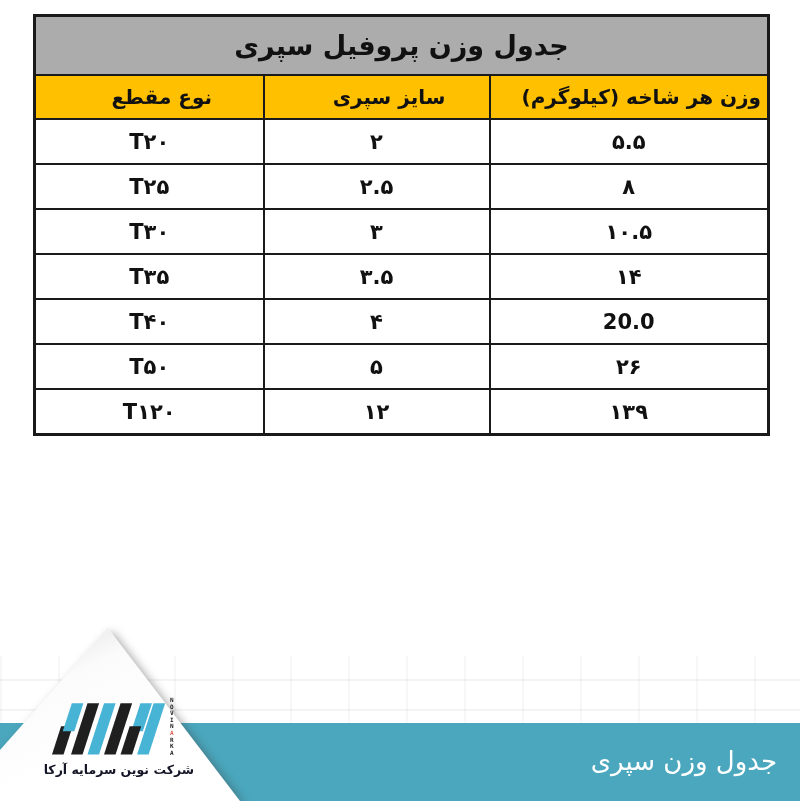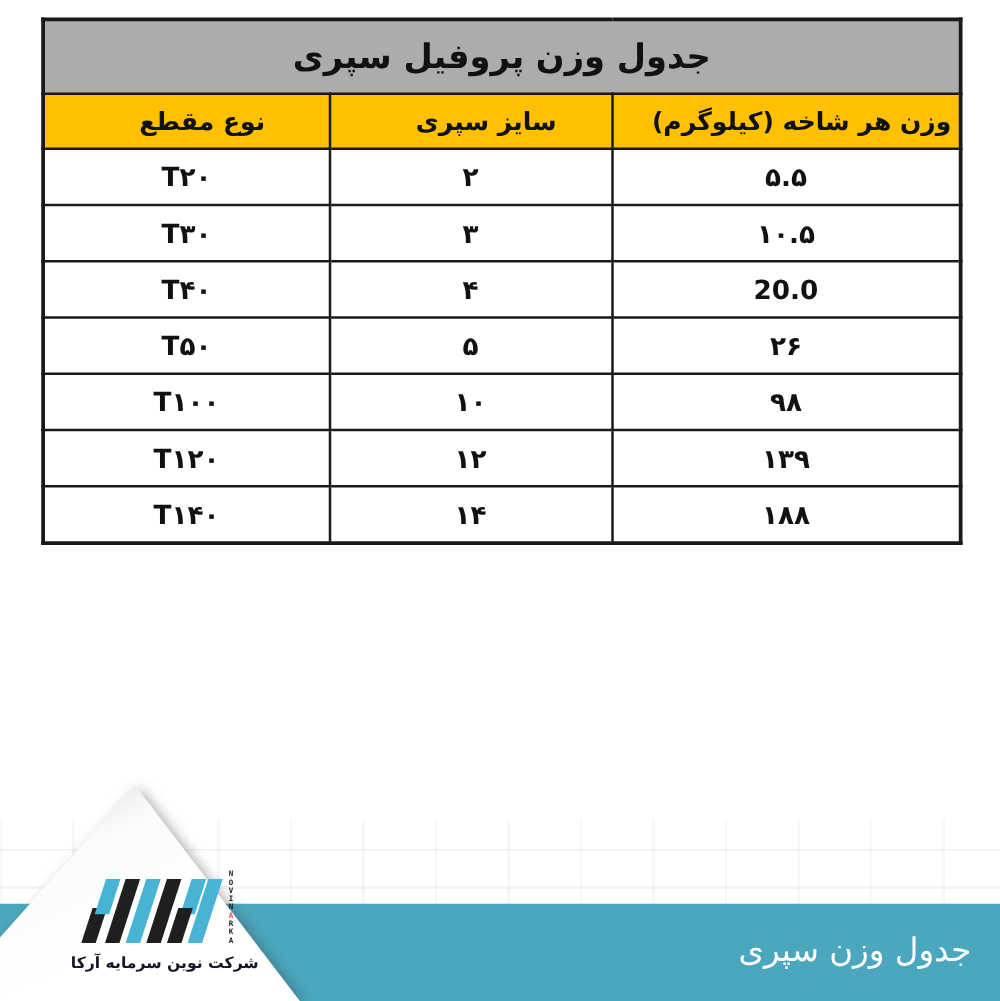--- a/index.html
+++ b/index.html
@@ -82,21 +82,21 @@
     z-index: 5;
   }
   .fold {
     width: 100%; height: 100%;
     clip-path: polygon(108px 0, 240px 173px, 0 173px, 0 122px);
     background: linear-gradient(155deg, #b9b9b9 0%, #e6e6e6 10%, #fbfbfb 28%, #ffffff 60%);
   }
 
   
   .brand {
-    position: absolute; left: 57px; top: 694px; width: 150px; height: 94px;
+    position: absolute; left: 44px; top: 694px; width: 150px; height: 94px;
     z-index: 6;
   }
   .logo-mark { position: absolute; left: 8px; top: 2px; }
   .lg-t { fill: var(--logo-teal, #47B4D6); }
   .lg-b { fill: var(--logo-black, #1F1F1F); }
   .vertical-name {
     position: absolute; left: 126px; top: 3px;
     display: flex; flex-direction: column;
     font-family: "DejaVu Sans Mono", monospace;
     font-size: 6px; line-height: 6.6px; font-weight: bold;
@@ -135,48 +135,48 @@
         <th dir="rtl">وزن هر شاخه (کیلوگرم)</th>
       </tr>
     </tbody>
     <tbody id="rows-body">
         <tr class="data-row">
           <td dir="rtl">T۲۰</td>
           <td dir="rtl">۲</td>
           <td dir="rtl">۵.۵</td>
         </tr>
         <tr class="data-row">
+          <td dir="rtl">T۲۵</td>
+          <td dir="rtl">۲.۵</td>
+          <td dir="rtl">۸</td>
+        </tr>
+        <tr class="data-row">
           <td dir="rtl">T۳۰</td>
           <td dir="rtl">۳</td>
           <td dir="rtl">۱۰.۵</td>
         </tr>
         <tr class="data-row">
+          <td dir="rtl">T۳۵</td>
+          <td dir="rtl">۳.۵</td>
+          <td dir="rtl">۱۴</td>
+        </tr>
+        <tr class="data-row">
           <td dir="rtl">T۴۰</td>
           <td dir="rtl">۴</td>
           <td dir="rtl">20.0</td>
         </tr>
         <tr class="data-row">
           <td dir="rtl">T۵۰</td>
           <td dir="rtl">۵</td>
           <td dir="rtl">۲۶</td>
         </tr>
         <tr class="data-row">
-          <td dir="rtl">T۱۰۰</td>
-          <td dir="rtl">۱۰</td>
-          <td dir="rtl">۹۸</td>
-        </tr>
-        <tr class="data-row">
           <td dir="rtl">T۱۲۰</td>
           <td dir="rtl">۱۲</td>
           <td dir="rtl">۱۳۹</td>
-        </tr>
-        <tr class="data-row">
-          <td dir="rtl">T۱۴۰</td>
-          <td dir="rtl">۱۴</td>
-          <td dir="rtl">۱۸۸</td>
         </tr>
       </tbody>
   </table>
 
   <div class="footer-band">
     <div class="band-label">جدول وزن سپری</div>
   </div>
 
   <div class="fold-shadow">
     <div class="fold"></div>

